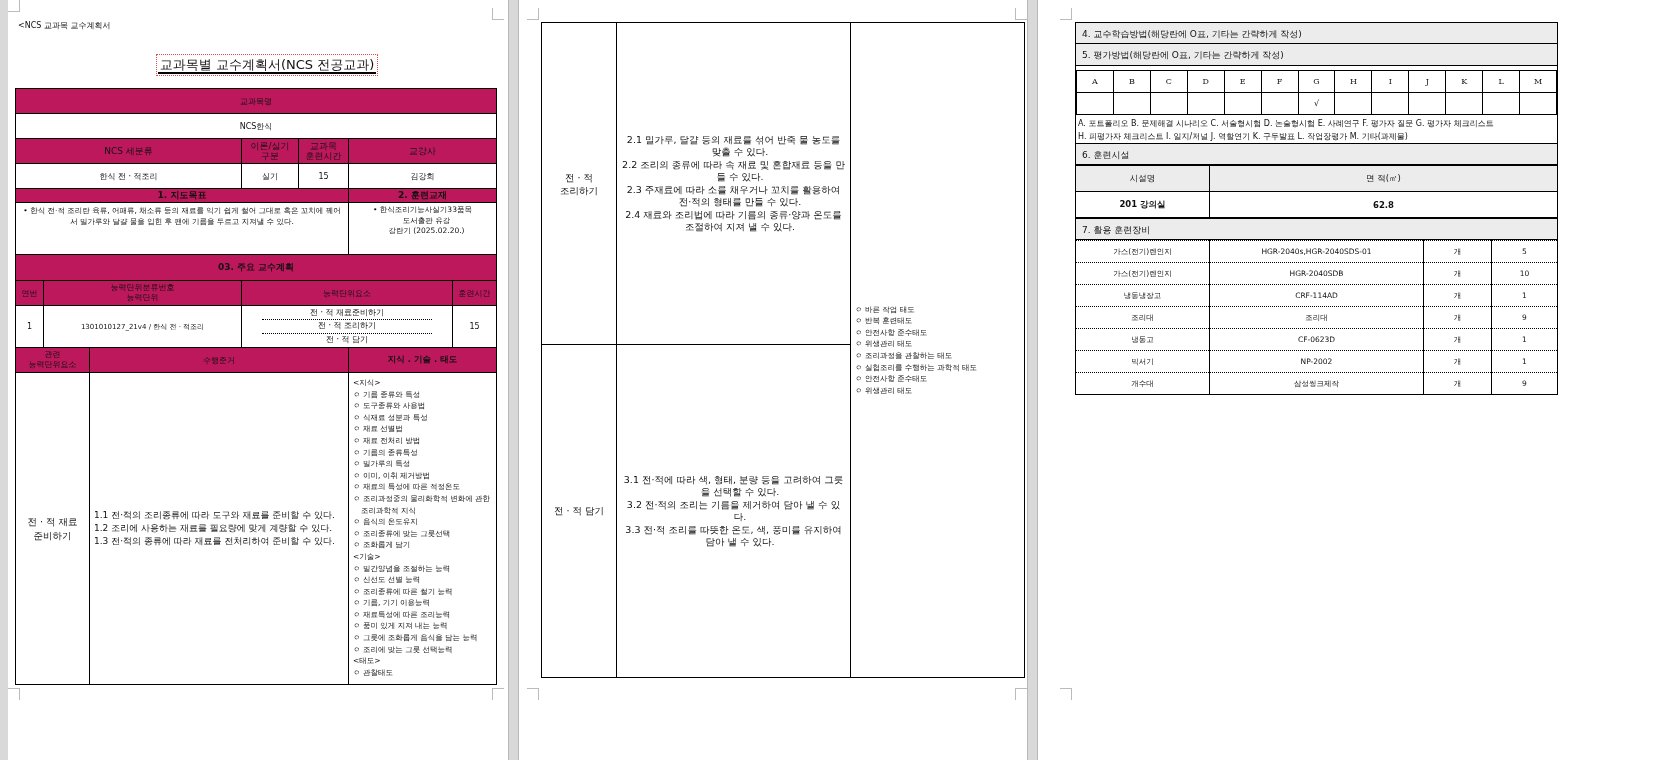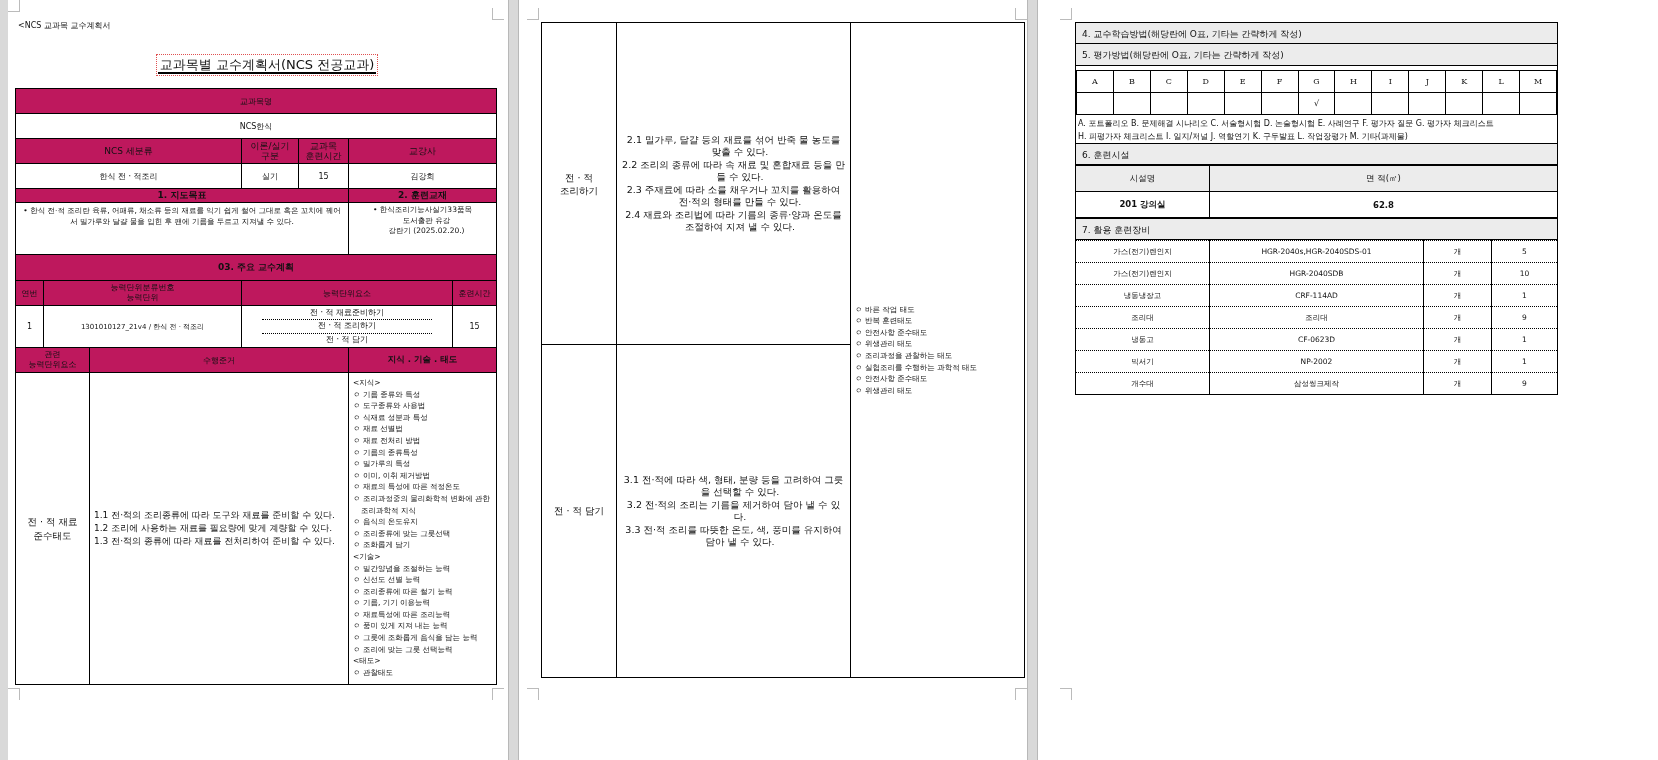--- a/index.html
+++ b/index.html
@@ -122,21 +122,21 @@
       </td>
       <td>15</td>
     </tr>
     <tr class="gray">
       <td colspan="2" style="height:24px;font-size:8px;line-height:10px"><span>관련</span><br><span>능력단위요소</span></td>
       <td colspan="3" style="font-size:8px">수행준거</td>
       <td colspan="3" class="bold" style="font-size:8.5px">지식 . 기술 . 태도</td>
     </tr>
     <tr>
       <td colspan="2" style="height:312px;font-size:9.5px;line-height:14px;white-space:pre-line">전 · 적 재료
-준수태도</td>
+준비하기</td>
       <td colspan="3" class="crit">
         <p>1.1 전·적의 조리종류에 따라 도구와 재료를 준비할 수 있다.</p>
         <p>1.2 조리에 사용하는 재료를 필요량에 맞게 계량할 수 있다.</p>
         <p>1.3 전·적의 종류에 따라 재료를 전처리하여 준비할 수 있다.</p>
       </td>
       <td colspan="3" style="vertical-align:top;padding-top:4px">
         <ul class="list">
           <li>&lt;지식&gt;</li>
           <li>ㅇ 기름 종류와 특성</li>
           <li>ㅇ 도구종류와 사용법</li>

